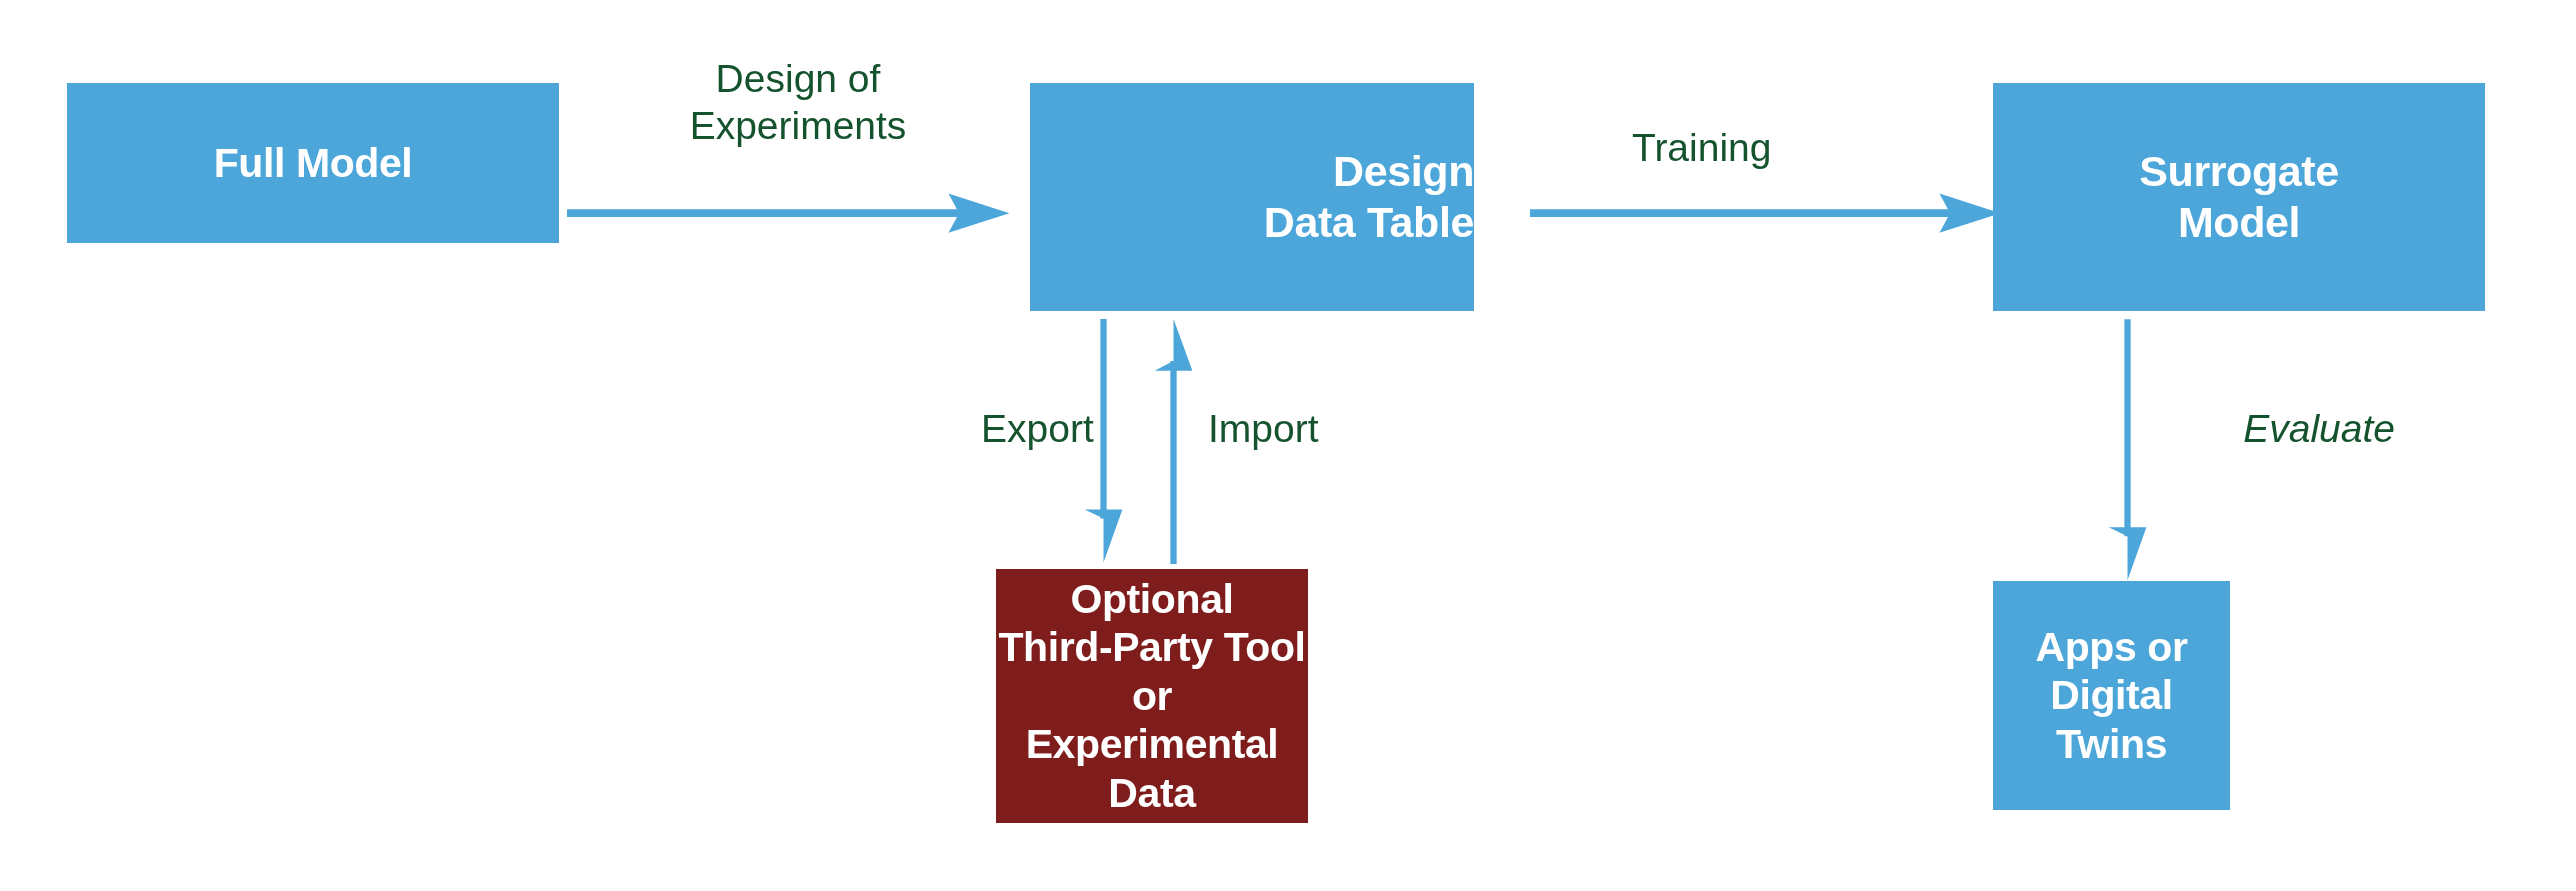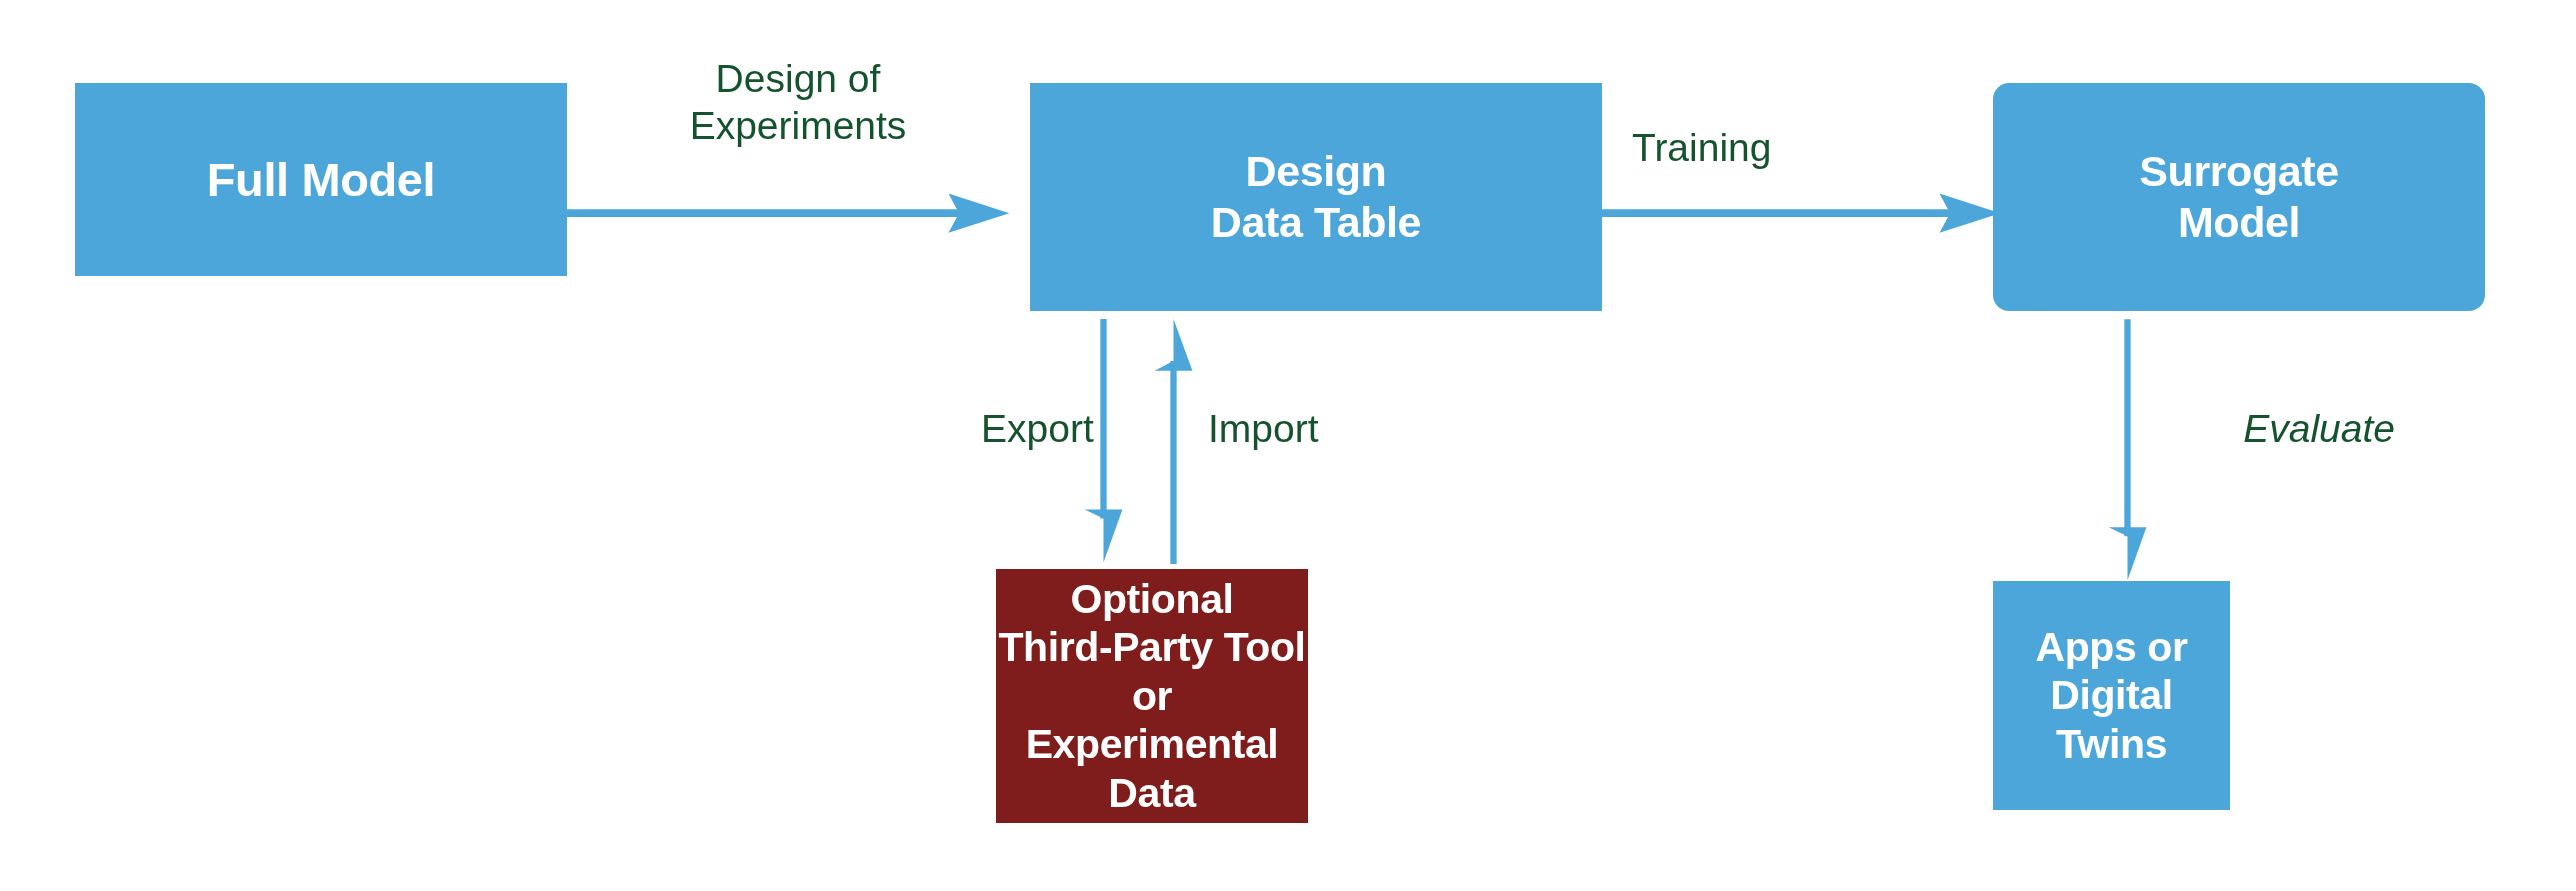--- a/index.html
+++ b/index.html
@@ -32,32 +32,31 @@
   .box-dark  { background: #7f1d1d; }
 
   .box-text {
     display: block;
     width: 100%;
     white-space: pre-line;
   }
 
   
   #node-full-model {
-    left: 67px;  top: 83px;  width: 492px;  height: 193px;
-    font-size: 47px;
-    margin-left: 8px;
+    left: 67px;  top: 83px;  width: 492px;  height: 160px;
+    font-size: 41px;
   }
   #node-design-data-table {
-    left: 1030px; top: 83px; width: 572px; height: 228px;
+    left: 1030px; top: 83px; width: 444px; height: 228px;
     font-size: 43px;
+    text-align: right;
   }
   #node-surrogate-model {
     left: 1993px; top: 83px; width: 492px; height: 228px;
     font-size: 43px;
-    border-radius: 16px;
   }
   #node-optional-tool {
     left: 996px; top: 569px; width: 312px; height: 254px;
     font-size: 41px;
   }
   #node-apps-digital-twins {
     left: 1993px; top: 581px; width: 237px; height: 229px;
     font-size: 41px;
   }
 

